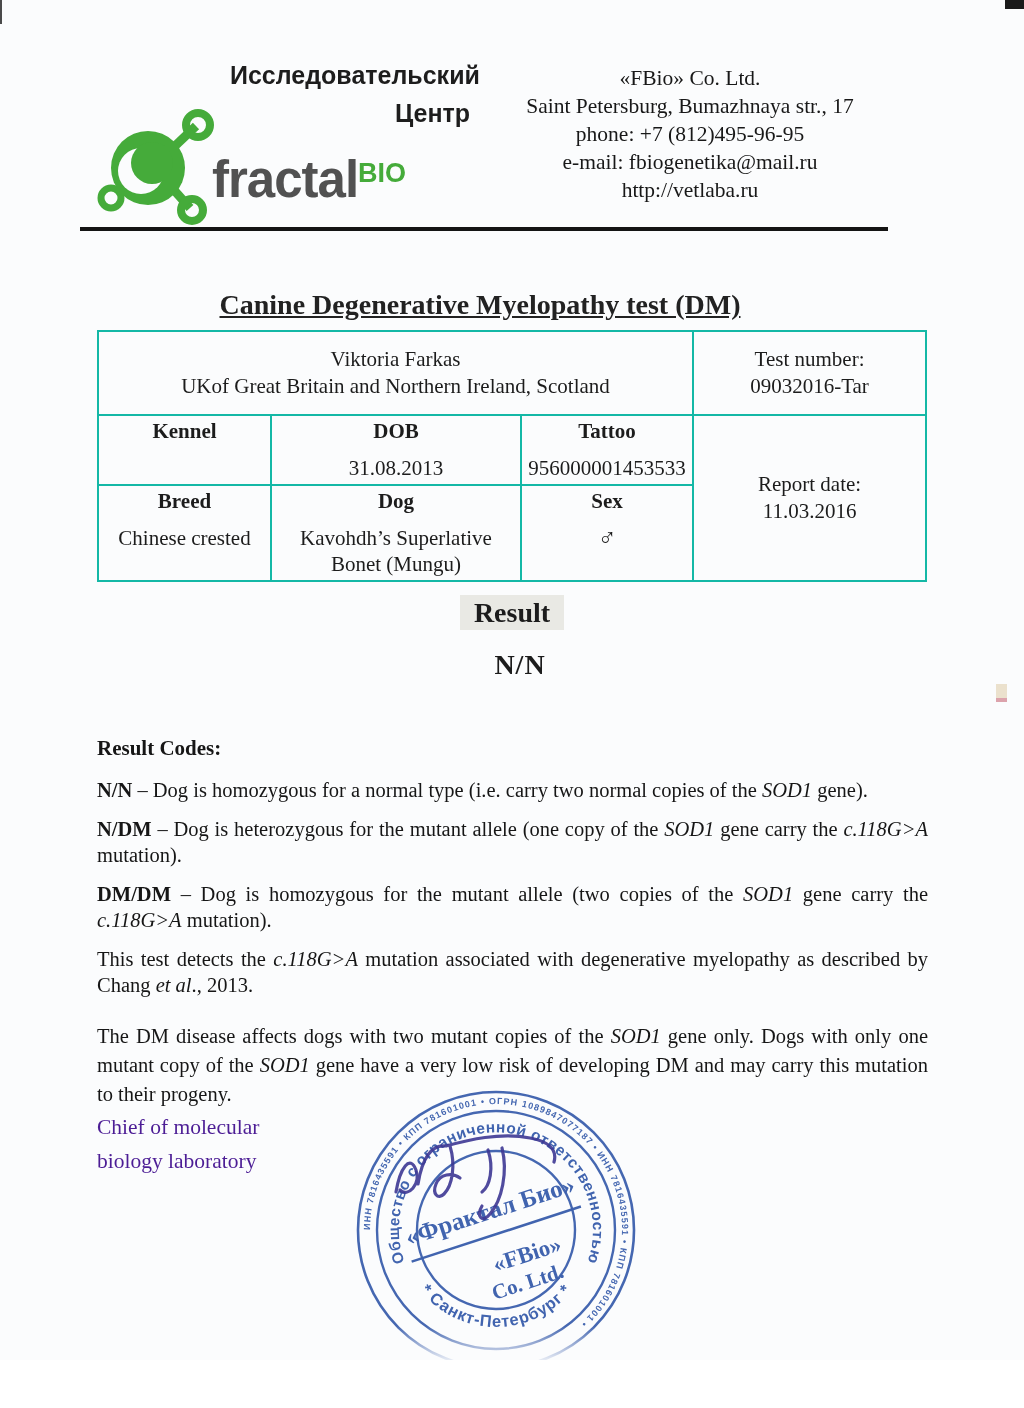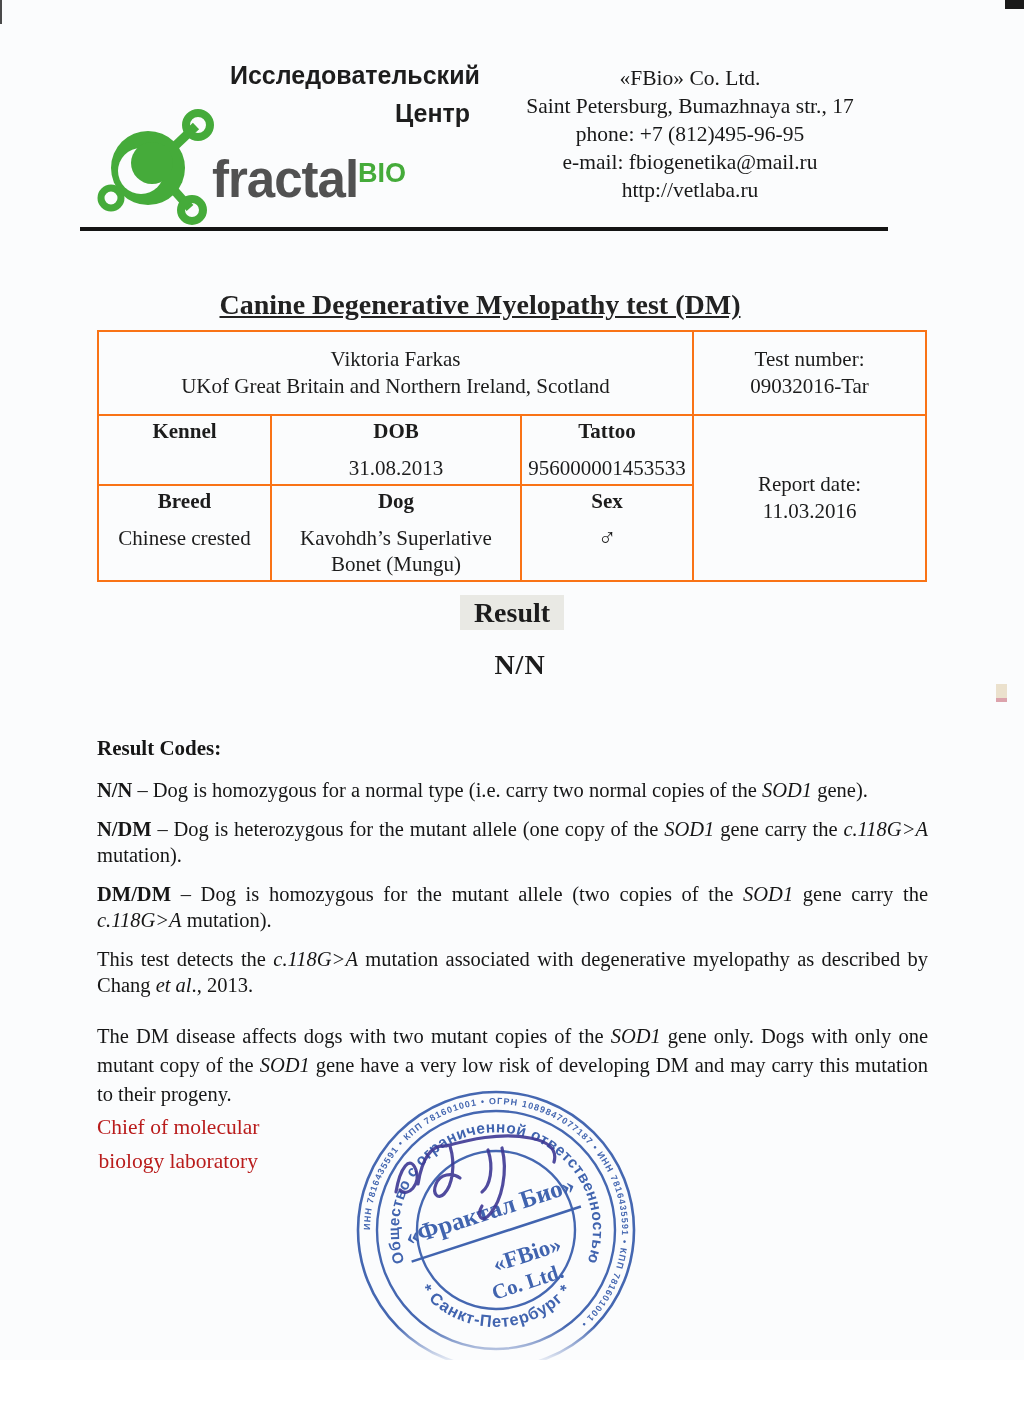--- a/index.html
+++ b/index.html
@@ -27,41 +27,41 @@
   .divider{position:absolute;top:227px;left:80px;width:808px;height:4px;background:#141414;}
 
   
   .title{position:absolute;top:289px;left:0;width:960px;text-align:center;
          font-size:28px;font-weight:bold;color:#222;}
   .title span{text-decoration:underline;}
 
   
   table.info{position:absolute;top:330px;left:97px;width:828px;border-collapse:collapse;
              table-layout:fixed;}
-  table.info td{border:2px solid #f97316;text-align:center;font-size:21px;padding:3px 6px;}
+  table.info td{border:2px solid #14b8a6;text-align:center;font-size:21px;padding:3px 6px;}
   td.mid{vertical-align:middle;line-height:27px;}
   td.topcell{vertical-align:top;padding-top:6px;}
   .lbl{font-weight:bold;}
   .val{margin-top:11px;line-height:26px;}
   .sex-glyph{font-size:25px;}
 
   
   .result-h{position:absolute;top:597px;left:0;width:1024px;text-align:center;}
   .result-h span{background:#e9e9e4;padding:2px 14px;font-weight:bold;font-size:28px;}
   .result-v{position:absolute;top:649px;left:0;width:1040px;text-align:center;
             font-weight:bold;font-size:28px;letter-spacing:1px;}
 
   
   .codes{position:absolute;top:736px;left:97px;width:831px;font-size:20.5px;color:#161616;}
   .codes .h{font-weight:bold;font-size:21px;margin:0 0 16px 0;}
   .codes p{margin:0 0 13px 0;line-height:26px;text-align:justify;}
   .codes p.gap{margin-top:24px;line-height:29px;}
 
   
-  .signatory{position:absolute;top:1110px;left:97px;font-size:21.5px;line-height:34px;color:#b91c1c;text-align:center;}
+  .signatory{position:absolute;top:1110px;left:97px;font-size:21.5px;line-height:34px;color:#4c1d95;}
 
   
   .stamp{position:absolute;left:350px;top:1084px;width:292px;height:292px;}
   .stamp svg{display:block;}
   .stamp-fade{position:absolute;left:-10px;top:242px;width:320px;height:70px;
               background:linear-gradient(to bottom,rgba(251,252,253,0) 0%,#fbfcfd 55%);}
 </style>
 </head>
 <body>
 

